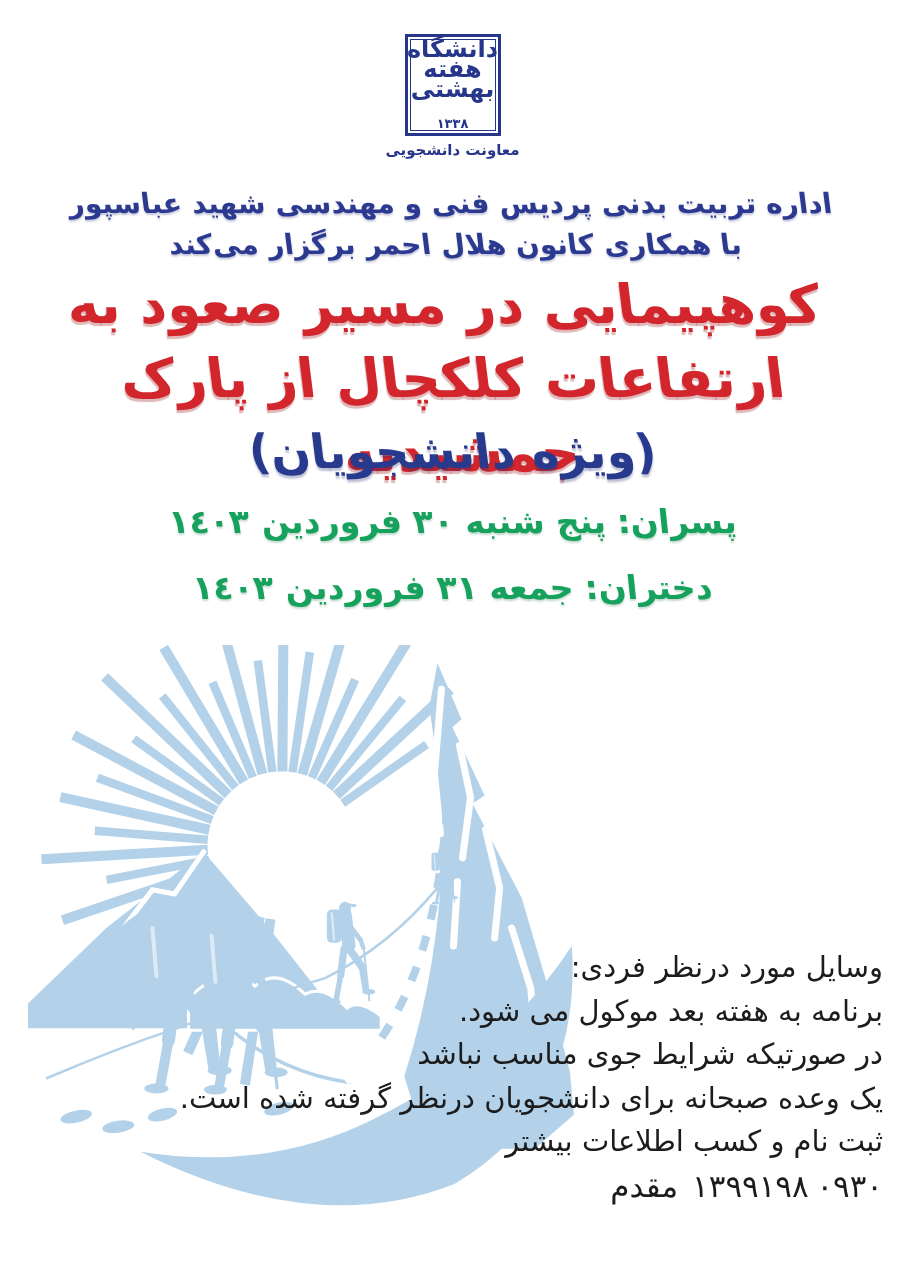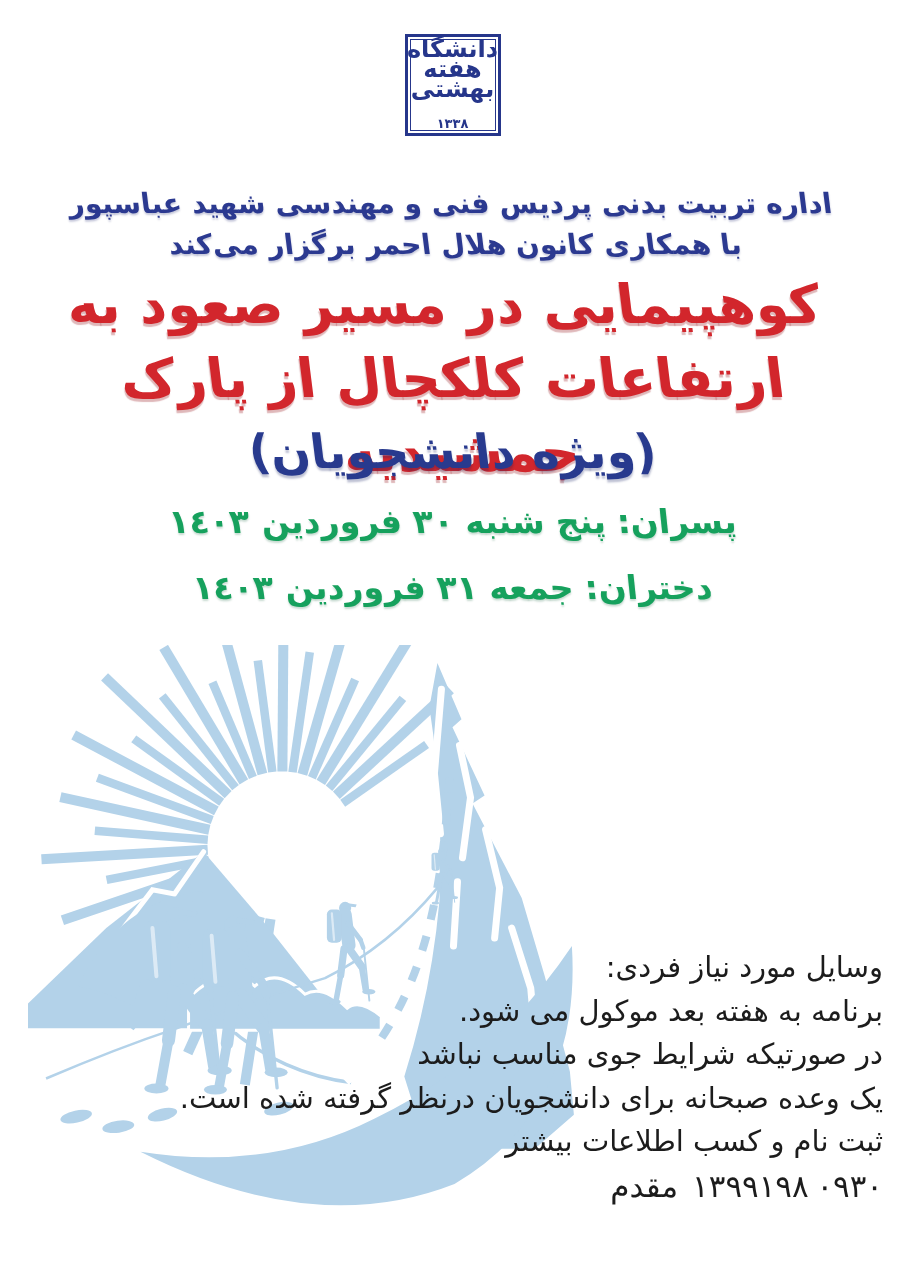--- a/index.html
+++ b/index.html
@@ -45,20 +45,21 @@
 
   <div class="logo-wrap">
     <div class="logo-box">
       <div class="logo-cal">
         <div>دانشگاه</div>
         <div>هفته</div>
         <div>بهشتی</div>
       </div>
       <div class="logo-year">١٣٣٨</div>
     </div>
+    <div class="logo-caption first">معاونت دانشجویی</div>
   </div>
 
   <div class="organizer">
     <div>اداره تربیت بدنی پردیس فنی و مهندسی شهید عباسپور</div>
     <div>با همکاری کانون هلال احمر برگزار می‌کند</div>
   </div>
 
   <h1 class="title">
     <div>کوهپیمایی در مسیر صعود به</div>
     <div>ارتفاعات کلکچال از پارک جمشیدیه</div>
@@ -159,21 +160,21 @@
 
     <g>
       <use href="#hiker" transform="translate(148,272)"></use>
       <use href="#hiker" transform="translate(206,280) scale(0.96)"></use>
       <use href="#hiker" transform="translate(316,262) scale(0.55)"></use>
       <use href="#hiker" transform="translate(412,206) scale(0.3)"></use>
     </g>
   </svg>
 
   <div class="info">
-    <div>وسایل مورد نیاز فردی:</div>
+    <div>وسایل مورد درنظر فردی:</div>
     <div>برنامه به هفته بعد موکول می شود.</div>
     <div>در صورتیکه شرایط جوی مناسب نباشد</div>
     <div>یک وعده صبحانه برای دانشجویان درنظر گرفته شده است.</div>
     <div>ثبت نام و کسب اطلاعات بیشتر</div>
     <div class="contact">
       <span>مقدم</span>
       <span dir="ltr">٠٩٣٠ ١٣٩٩١٩٨</span>
     </div>
   </div>
 

